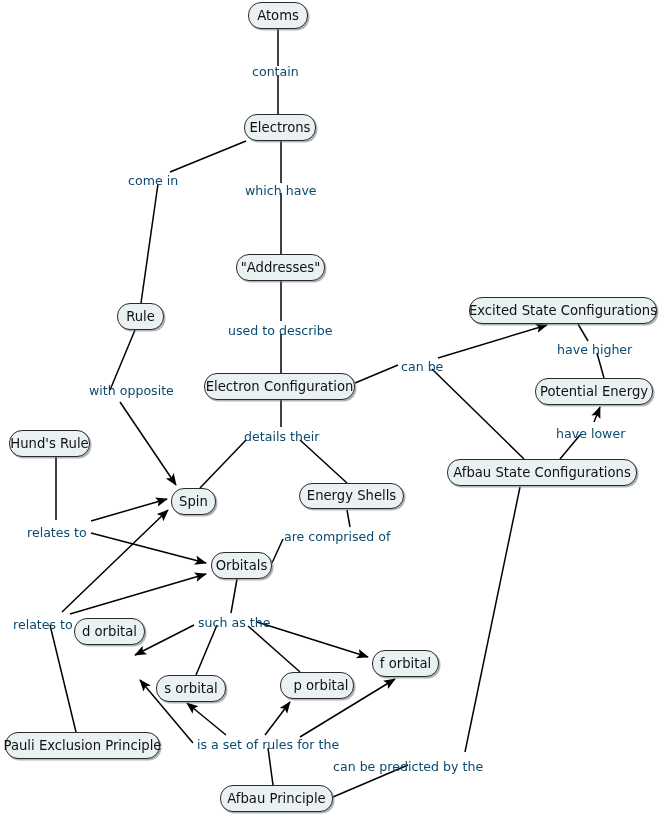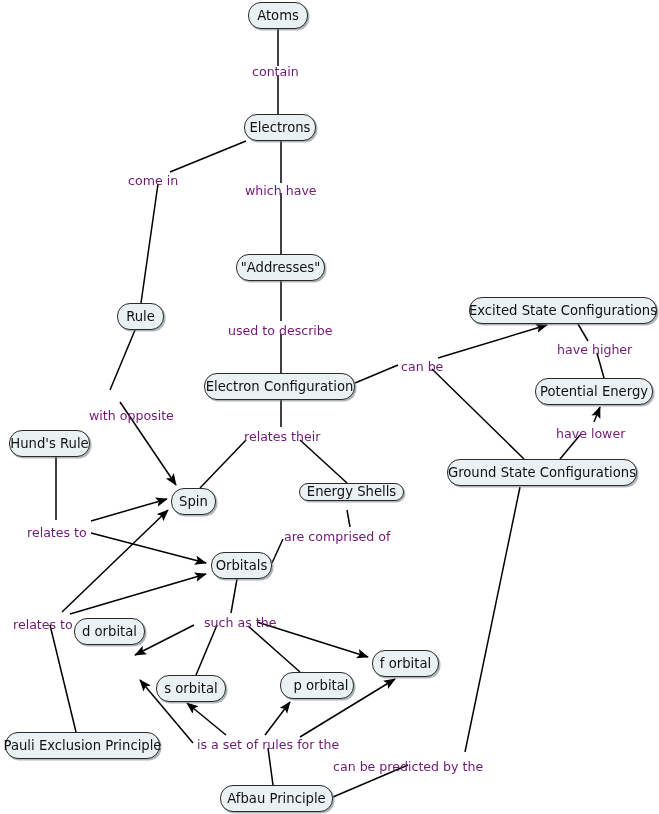--- a/index.html
+++ b/index.html
@@ -36,21 +36,21 @@
     font-size: 13.2px;
     line-height: 1;
     display: flex;
     align-items: center;
     justify-content: center;
     white-space: nowrap;
     box-shadow: 1.5px 1.5px 0 rgba(110,120,125,0.55);
   }
   .elabel {
     position: absolute;
-    color: #701a75;
+    color: #0c4a6e;
     font-size: 12.6px;
     line-height: 1;
     white-space: nowrap;
     background: transparent;
   }
 </style>
 </head>
 <body>
 
 <div id="canvas">
@@ -106,43 +106,43 @@
   </svg>
 
   <div id="node-layer">
       <div class="node" style="left: 248px; top: 2px; width: 60px; height: 27px;">Atoms</div>
       <div class="node" style="left: 244px; top: 114px; width: 72px; height: 27px;">Electrons</div>
       <div class="node" style="left: 236px; top: 254px; width: 89px; height: 27px;">"Addresses"</div>
       <div class="node" style="left: 117px; top: 303px; width: 47px; height: 27px;">Rule</div>
       <div class="node" style="left: 204px; top: 373px; width: 151px; height: 27px;">Electron Configuration</div>
       <div class="node" style="left: 469px; top: 297px; width: 188px; height: 27px;">Excited State Configurations</div>
       <div class="node" style="left: 535px; top: 378px; width: 118px; height: 27px;">Potential Energy</div>
-      <div class="node" style="left: 447px; top: 459px; width: 190px; height: 27px;">Ground State Configurations</div>
+      <div class="node" style="left: 447px; top: 459px; width: 190px; height: 27px;">Afbau State Configurations</div>
       <div class="node" style="left: 9px; top: 430px; width: 81px; height: 27px;">Hund's Rule</div>
       <div class="node" style="left: 171px; top: 488px; width: 45px; height: 27px;">Spin</div>
-      <div class="node" style="left: 299px; top: 483px; width: 105px; height: 18px;">Energy Shells</div>
+      <div class="node" style="left: 299px; top: 483px; width: 105px; height: 26px;">Energy Shells</div>
       <div class="node" style="left: 211px; top: 552px; width: 61px; height: 27px;">Orbitals</div>
       <div class="node" style="left: 74px; top: 618px; width: 71px; height: 27px;">d orbital</div>
       <div class="node" style="left: 156px; top: 675px; width: 70px; height: 27px;">s orbital</div>
       <div class="node" style="left: 280px; top: 672px; width: 74px; height: 27px; padding-left: 8px;">p orbital</div>
       <div class="node" style="left: 372px; top: 650px; width: 67px; height: 27px;">f orbital</div>
       <div class="node" style="left: 5px; top: 732px; width: 155px; height: 27px;">Pauli Exclusion Principle</div>
       <div class="node" style="left: 220px; top: 785px; width: 113px; height: 27px;">Afbau Principle</div>
     </div>
   <div id="label-layer">
       <div class="elabel" style="left: 252px; top: 66px;">contain</div>
       <div class="elabel" style="left: 128px; top: 175px;">come in</div>
       <div class="elabel" style="left: 245px; top: 185px;">which have</div>
       <div class="elabel" style="left: 228px; top: 325px;">used to describe</div>
-      <div class="elabel" style="left: 89px; top: 410px; text-align: right;">with opposite</div>
+      <div class="elabel" style="left: 89px; top: 385px; text-align: right;">with opposite</div>
       <div class="elabel" style="left: 401px; top: 361px;">can be</div>
       <div class="elabel" style="left: 557px; top: 344px;">have higher</div>
       <div class="elabel" style="left: 556px; top: 428px;">have lower</div>
-      <div class="elabel" style="left: 244px; top: 431px;">relates their</div>
+      <div class="elabel" style="left: 244px; top: 431px;">details their</div>
       <div class="elabel" style="left: 27px; top: 527px;">relates to</div>
       <div class="elabel" style="left: 284px; top: 531px;">are comprised of</div>
       <div class="elabel" style="left: 13px; top: 619px;">relates to</div>
-      <div class="elabel" style="left: 204px; top: 617px;">such as the</div>
+      <div class="elabel" style="left: 198px; top: 617px;">such as the</div>
       <div class="elabel" style="left: 197px; top: 739px;">is a set of rules for the</div>
       <div class="elabel" style="left: 333px; top: 761px;">can be predicted by the</div>
     </div>
 
 </div>
 
 </body></html>

